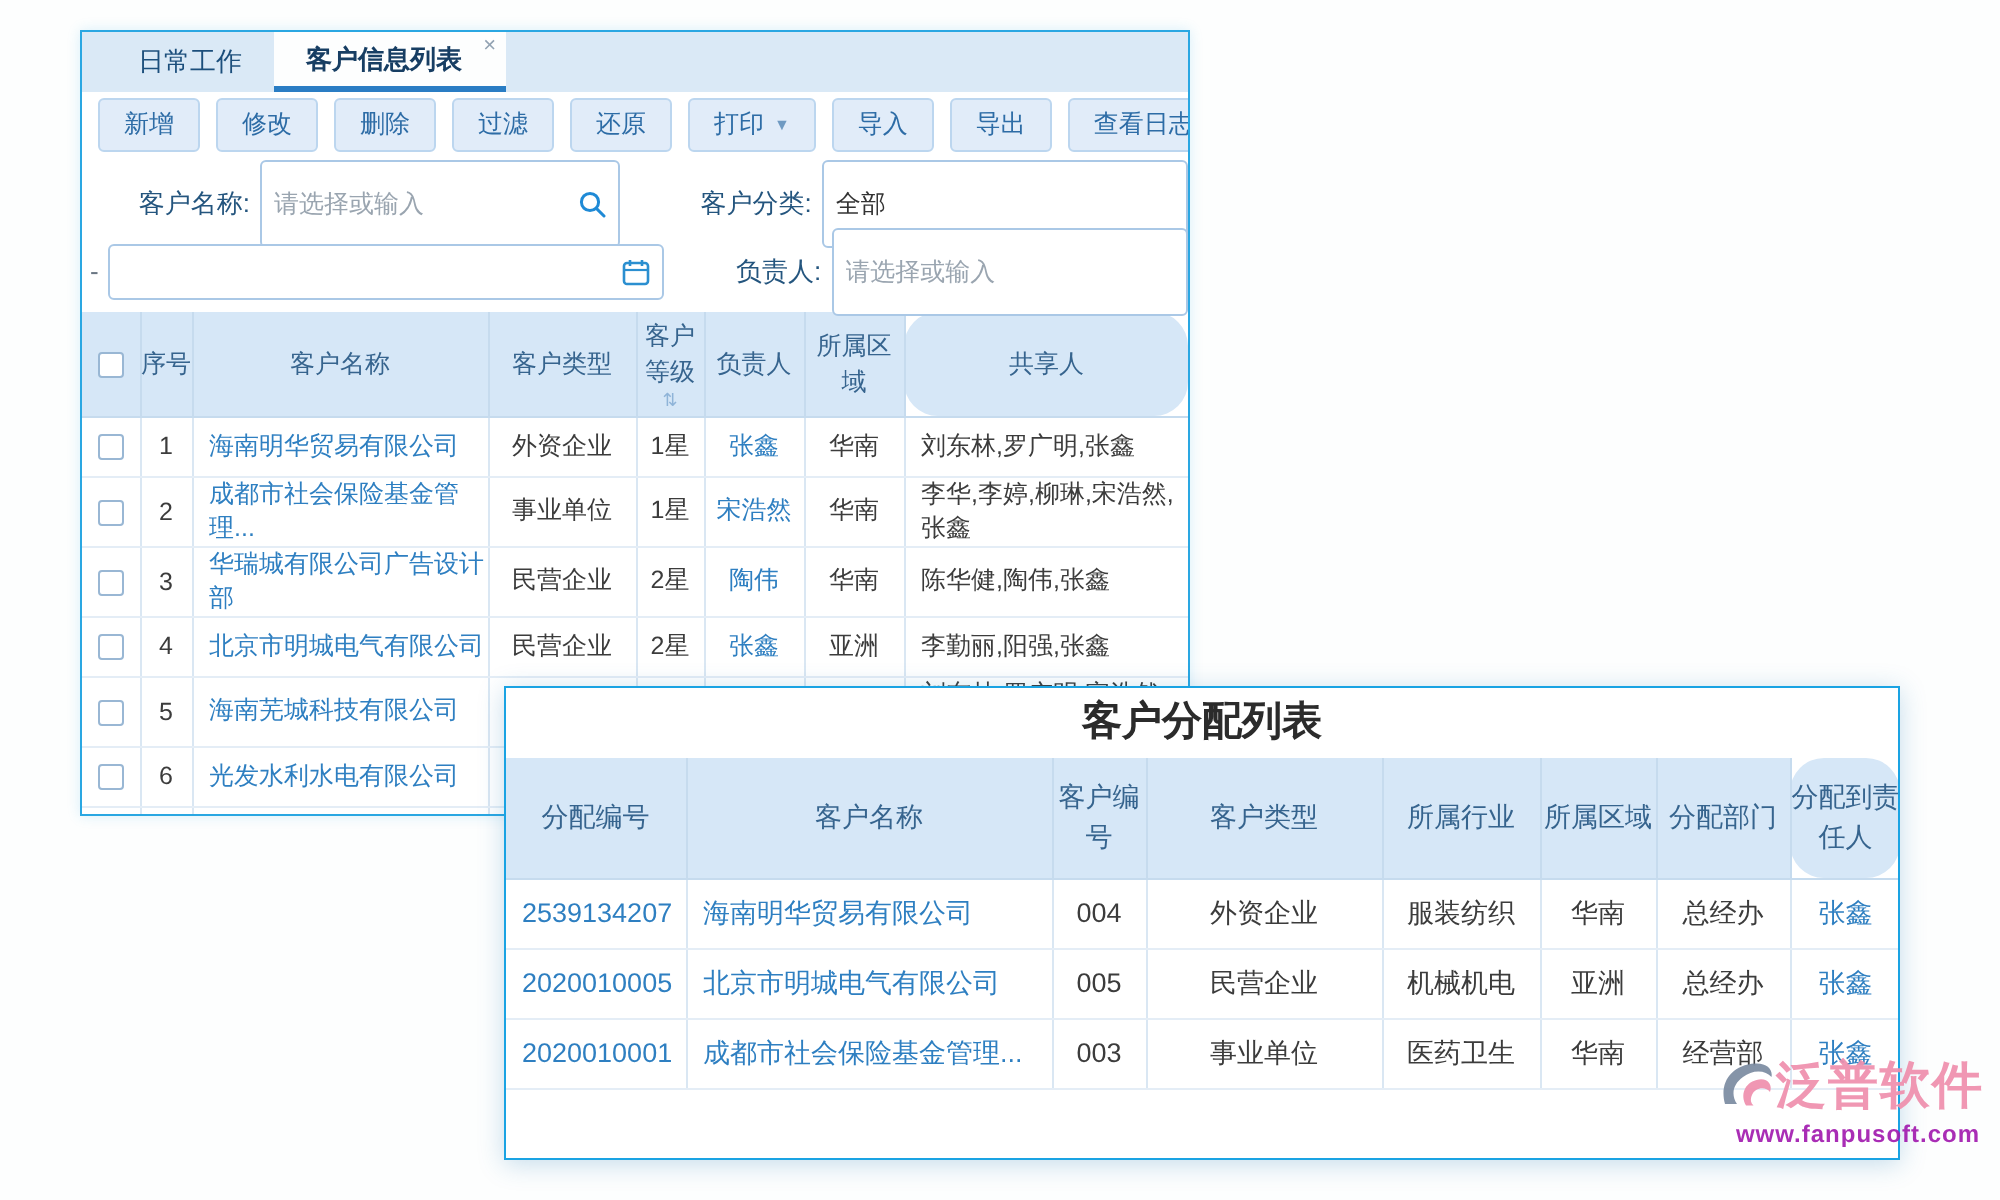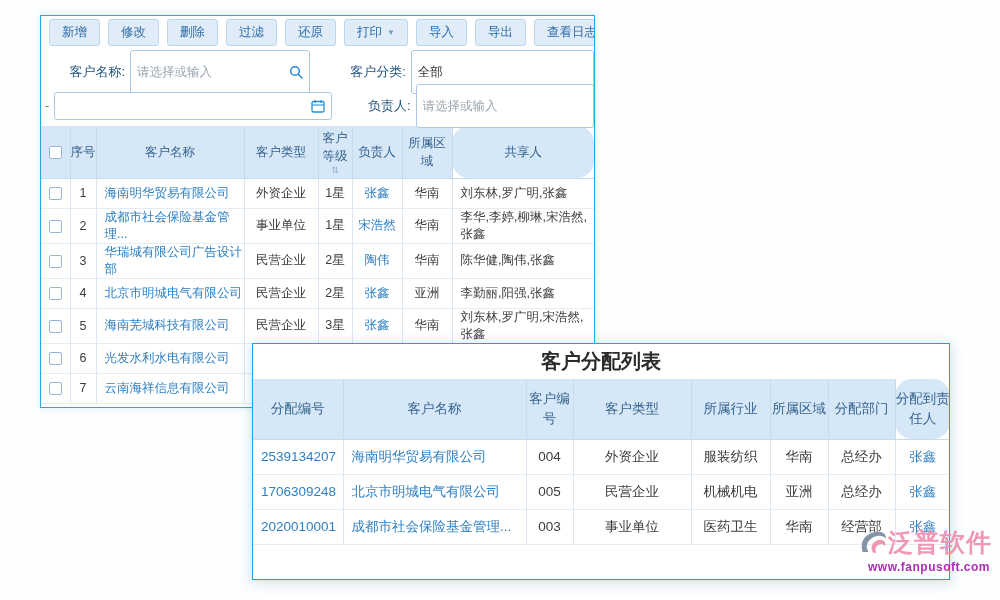--- a/index.html
+++ b/index.html
@@ -81,20 +81,29 @@
 
   svg { display:block; }
 </style>
 </head>
 <body>
 
 <div id="stage">
 
   <div id="customer-panel" class="panel">
 
+    <div class="tabbar">
+      <div class="tab">
+        <span>日常工作</span>
+      </div>
+      <div class="tab active">
+        <span>客户信息列表</span>
+        <span class="close">×</span>
+      </div>
+    </div>
 
     <div class="toolbar">
       <button class="tbtn">
           <span>新增</span>
         </button>
       <button class="tbtn">
           <span>修改</span>
         </button>
       <button class="tbtn">
           <span>删除</span>
@@ -287,21 +296,21 @@
             <td class="cell-left"><span class="link">2539134207</span></td>
             <td class="cell-left"><span class="link">海南明华贸易有限公司</span></td>
             <td class="cell-center"><span>004</span></td>
             <td class="cell-center"><span>外资企业</span></td>
             <td class="cell-center"><span>服装纺织</span></td>
             <td class="cell-center"><span>华南</span></td>
             <td class="cell-center"><span>总经办</span></td>
             <td class="cell-center"><span class="link">张鑫</span></td>
           </tr>
           <tr>
-            <td class="cell-left"><span class="link">1706309248</span></td>
+            <td class="cell-left"><span class="link">2020010005</span></td>
             <td class="cell-left"><span class="link">北京市明城电气有限公司</span></td>
             <td class="cell-center"><span>005</span></td>
             <td class="cell-center"><span>民营企业</span></td>
             <td class="cell-center"><span>机械机电</span></td>
             <td class="cell-center"><span>亚洲</span></td>
             <td class="cell-center"><span>总经办</span></td>
             <td class="cell-center"><span class="link">张鑫</span></td>
           </tr>
           <tr>
             <td class="cell-left"><span class="link">2020010001</span></td>

